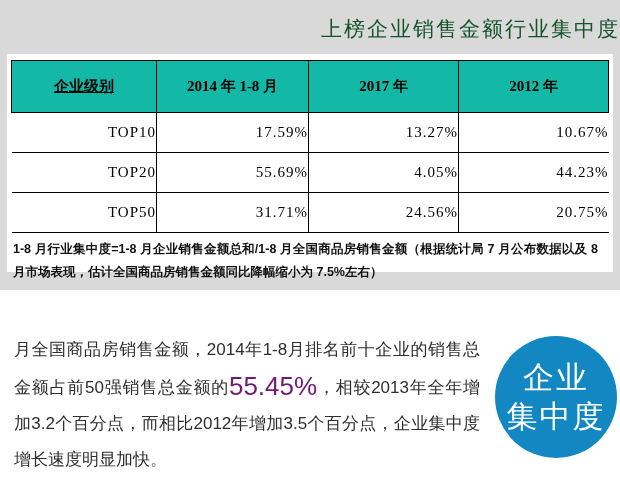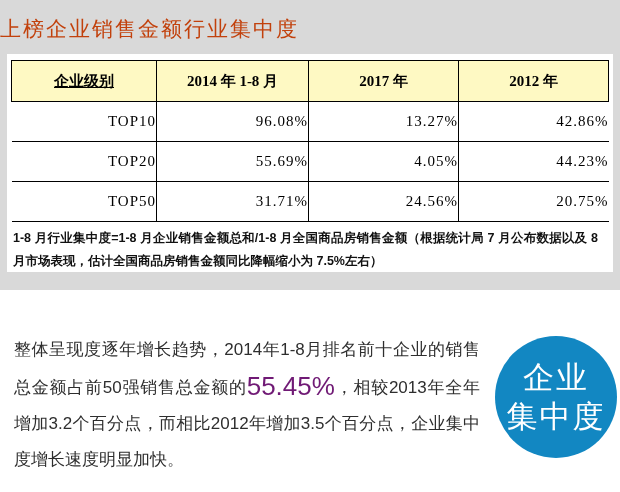--- a/index.html
+++ b/index.html
@@ -13,26 +13,27 @@
     background: #d9d9d9;
     overflow: hidden;
   }
 
   
   .title {
     position: absolute;
     top: 15px;
     left: 0;
     width: 100%;
-    text-align: left;
+    text-align: right;
     font-family: "Liberation Serif", "DejaVu Serif", serif;
     font-size: 21px;
     font-weight: 400;
-    color: #c2410c;
+    color: #14532d;
     letter-spacing: 2px;
+    padding-left: 8px;
   }
 
   
   .table-panel {
     position: absolute;
     left: 7px;
     top: 54px;
     width: 606px;
     height: 218px;
     background: #ffffff;
@@ -46,22 +47,22 @@
     text-align: center;
     font-family: "Liberation Serif", "DejaVu Serif", serif;
     color: #000;
   }
   .conc-table col.c1 { width: 145px; }
   .conc-table col.c2 { width: 152px; }
   .conc-table col.c3 { width: 150px; }
   .conc-table col.c4 { width: 150px; }
 
   .conc-table th {
-    height: 41px;
-    background: #fef9c3;
+    height: 52px;
+    background: #14b8a6;
     border: 1px solid #000;
     font-size: 15px;
     font-weight: 700;
   }
   .conc-table th:first-child { text-decoration: underline; }
 
   .conc-table td {
     height: 40px;
     border-bottom: 1px solid #000;
     font-size: 15px;
@@ -142,44 +143,44 @@
         <tr>
           <th>企业级别</th>
           <th>2014 年 1-8 月</th>
           <th>2017 年</th>
           <th>2012 年</th>
         </tr>
       </thead>
       <tbody>
         <tr>
           <td>TOP10</td>
-          <td>96.08%</td>
+          <td>17.59%</td>
           <td>13.27%</td>
-          <td>42.86%</td>
+          <td>10.67%</td>
         </tr>
         <tr>
           <td>TOP20</td>
           <td>55.69%</td>
           <td>4.05%</td>
           <td>44.23%</td>
         </tr>
         <tr>
           <td>TOP50</td>
           <td>31.71%</td>
           <td>24.56%</td>
           <td>20.75%</td>
         </tr>
       </tbody>
     </table>
     <div class="footnote">1-8 月行业集中度=1-8 月企业销售金额总和/1-8 月全国商品房销售金额（根据统计局 7 月公布数据以及 8 月市场表现，估计全国商品房销售金额同比降幅缩小为 7.5%左右）</div>
   </div>
 
   <div class="bottom-section">
     <div class="summary">
-      <span>整体呈现度逐年增长趋势，2014年1-8月排名前十企业的销售总金额占前50强销售总金额的</span><span class="highlight">55.45%</span><span>，相较2013年全年增加3.2个百分点，而相比2012年增加3.5个百分点，企业集中度增长速度明显加快。</span>
+      <span>月全国商品房销售金额，2014年1-8月排名前十企业的销售总金额占前50强销售总金额的</span><span class="highlight">55.45%</span><span>，相较2013年全年增加3.2个百分点，而相比2012年增加3.5个百分点，企业集中度增长速度明显加快。</span>
     </div>
     <div class="badge-circle">
       <span>企业</span>
       <span>集中度</span>
     </div>
   </div>
 
 </div>
 
 </body></html>

